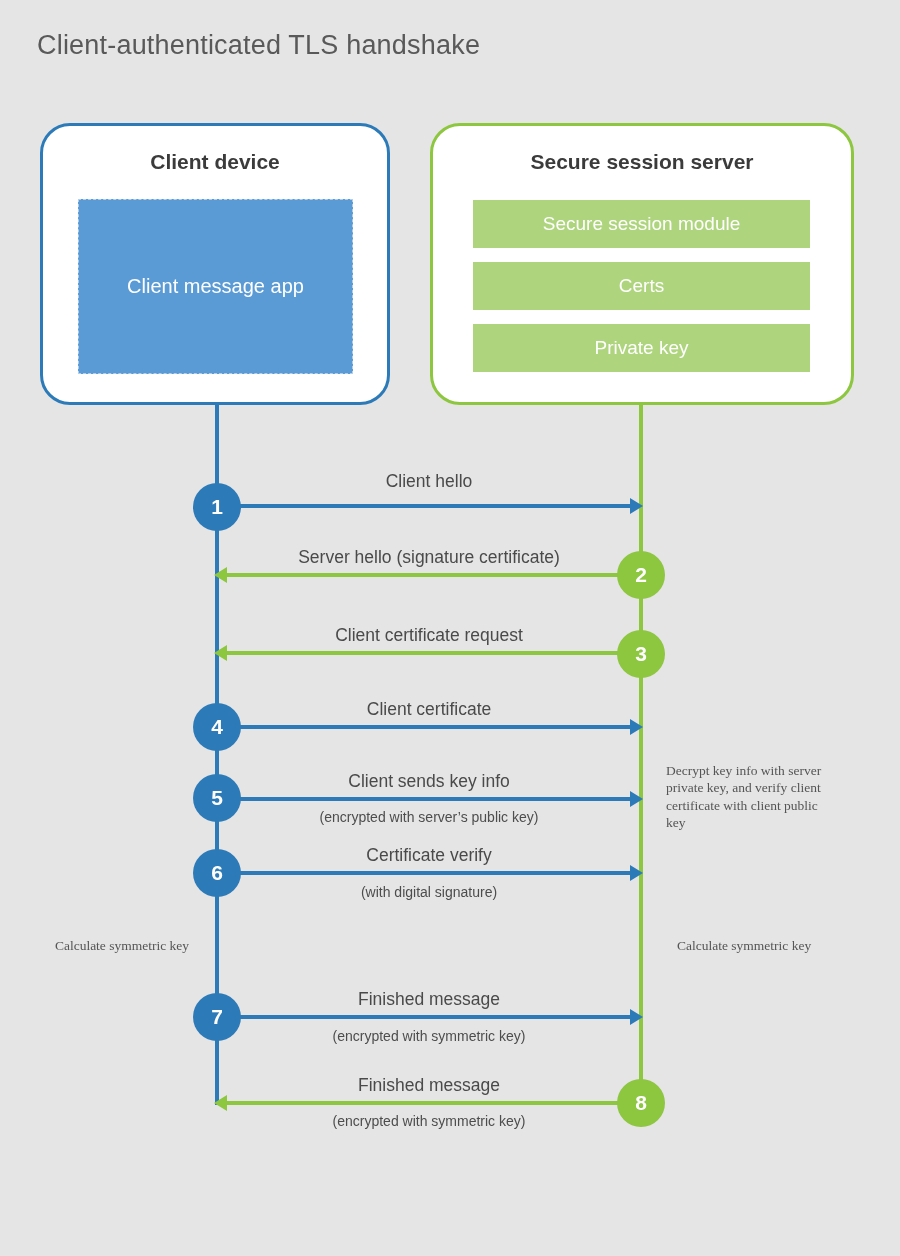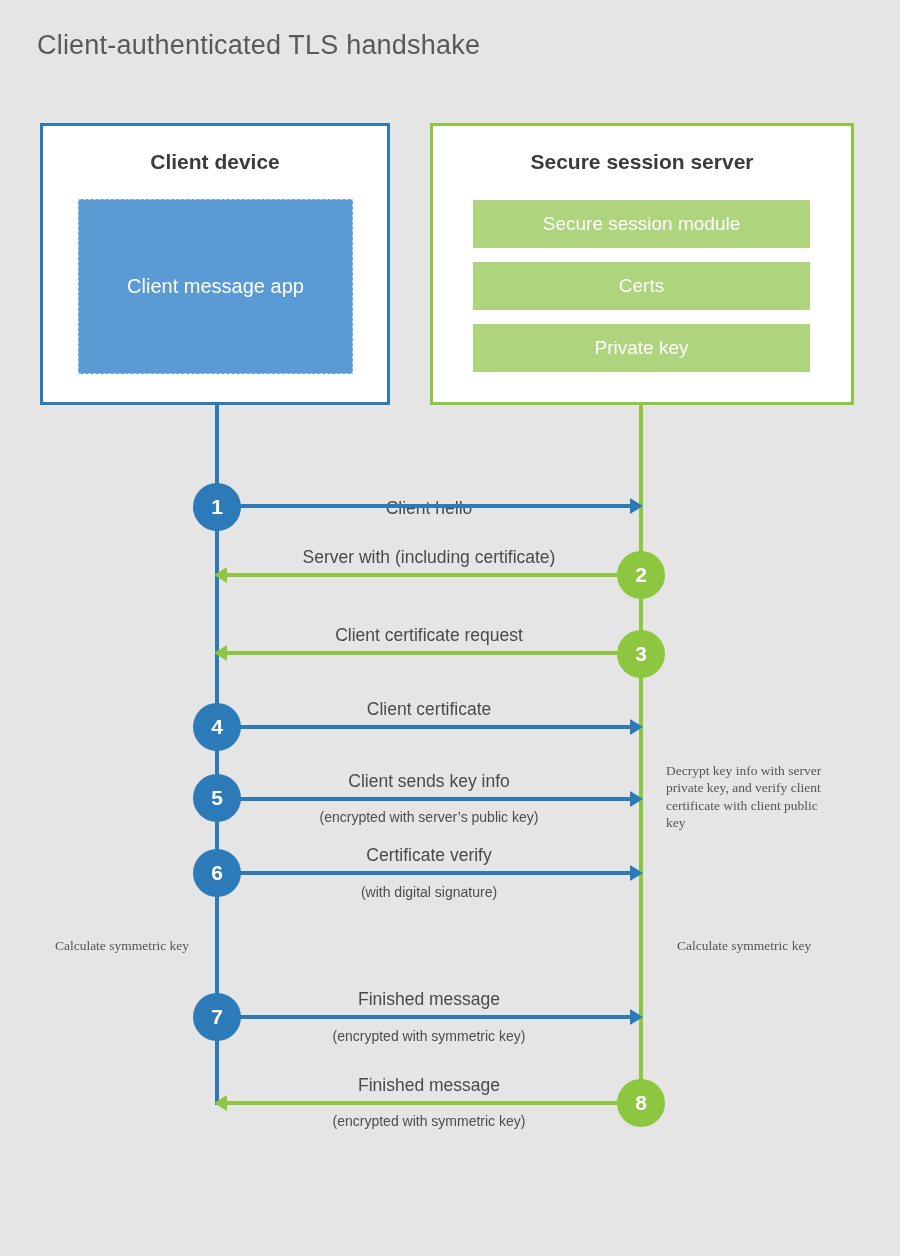--- a/index.html
+++ b/index.html
@@ -2,21 +2,21 @@
 <html><head>
 <meta charset="utf-8">
 <style>
   html,body { margin:0; padding:0; background:#ffffff; }
   body { width:900px; height:1256px; font-family:"Liberation Sans", sans-serif; }
   .canvas { position:relative; width:900px; height:1256px; background:#e5e5e5; overflow:hidden; }
 
   .page-title { position:absolute; left:37px; top:30px; font-size:27px; font-weight:300;
                 color:#595959; letter-spacing:0.2px; }
 
-  .box { position:absolute; top:123px; height:282px; background:#fff; box-sizing:border-box; }
+  .box { position:absolute; top:123px; height:282px; background:#fff; box-sizing:border-box;border-radius:30px; }
   .box-client { left:40px;  width:350px; border:3px solid #2c7bb8; }
   .box-server { left:430px; width:424px; border:3px solid #8dc63f; }
   .box-title { position:absolute; top:24px; left:0; right:0; text-align:center;
                font-size:21px; font-weight:bold; color:#3b3b3b; }
 
   .app-box { position:absolute; left:35px; top:73px; width:275px; height:175px;
              background:#5b9bd5; border:1px dashed #b3cfeb; box-sizing:border-box;
              display:flex; align-items:center; justify-content:center; }
   .app-box span { display:inline-block; max-width:185px; text-align:center;
                   color:#ffffff; font-size:20px; line-height:1.55; }
@@ -70,26 +70,26 @@
   <div class="box box-server">
     <div class="box-title">Secure session server</div>
     <div class="sbar" style="top:74px">Secure session module</div>
     <div class="sbar" style="top:136px">Certs</div>
     <div class="sbar" style="top:198px">Private key</div>
   </div>
 
   <div class="vline vline-blue"></div>
   <div class="vline vline-green"></div>
 
-  <div class="mlabel" style="top:498px">Client hello</div>
+  <div class="mlabel" style="top:471px">Client hello</div>
   <div class="hline hline-blue" style="left:217px;top:504px;width:414px"></div>
   <div class="ah ah-right" style="left:630px;top:498px"></div>
   <div class="circle circle-blue" style="left:193px;top:483px">1</div>
 
-  <div class="mlabel" style="top:547px">Server with (including certificate)</div>
+  <div class="mlabel" style="top:547px">Server hello (signature certificate)</div>
   <div class="hline hline-green" style="left:227px;top:573px;width:414px"></div>
   <div class="ah ah-left" style="left:214px;top:567px"></div>
   <div class="circle circle-green" style="left:617px;top:551px">2</div>
 
   <div class="mlabel" style="top:625px">Client certificate request</div>
   <div class="hline hline-green" style="left:227px;top:651px;width:414px"></div>
   <div class="ah ah-left" style="left:214px;top:645px"></div>
   <div class="circle circle-green" style="left:617px;top:630px">3</div>
 
   <div class="mlabel" style="top:699px">Client certificate</div>

